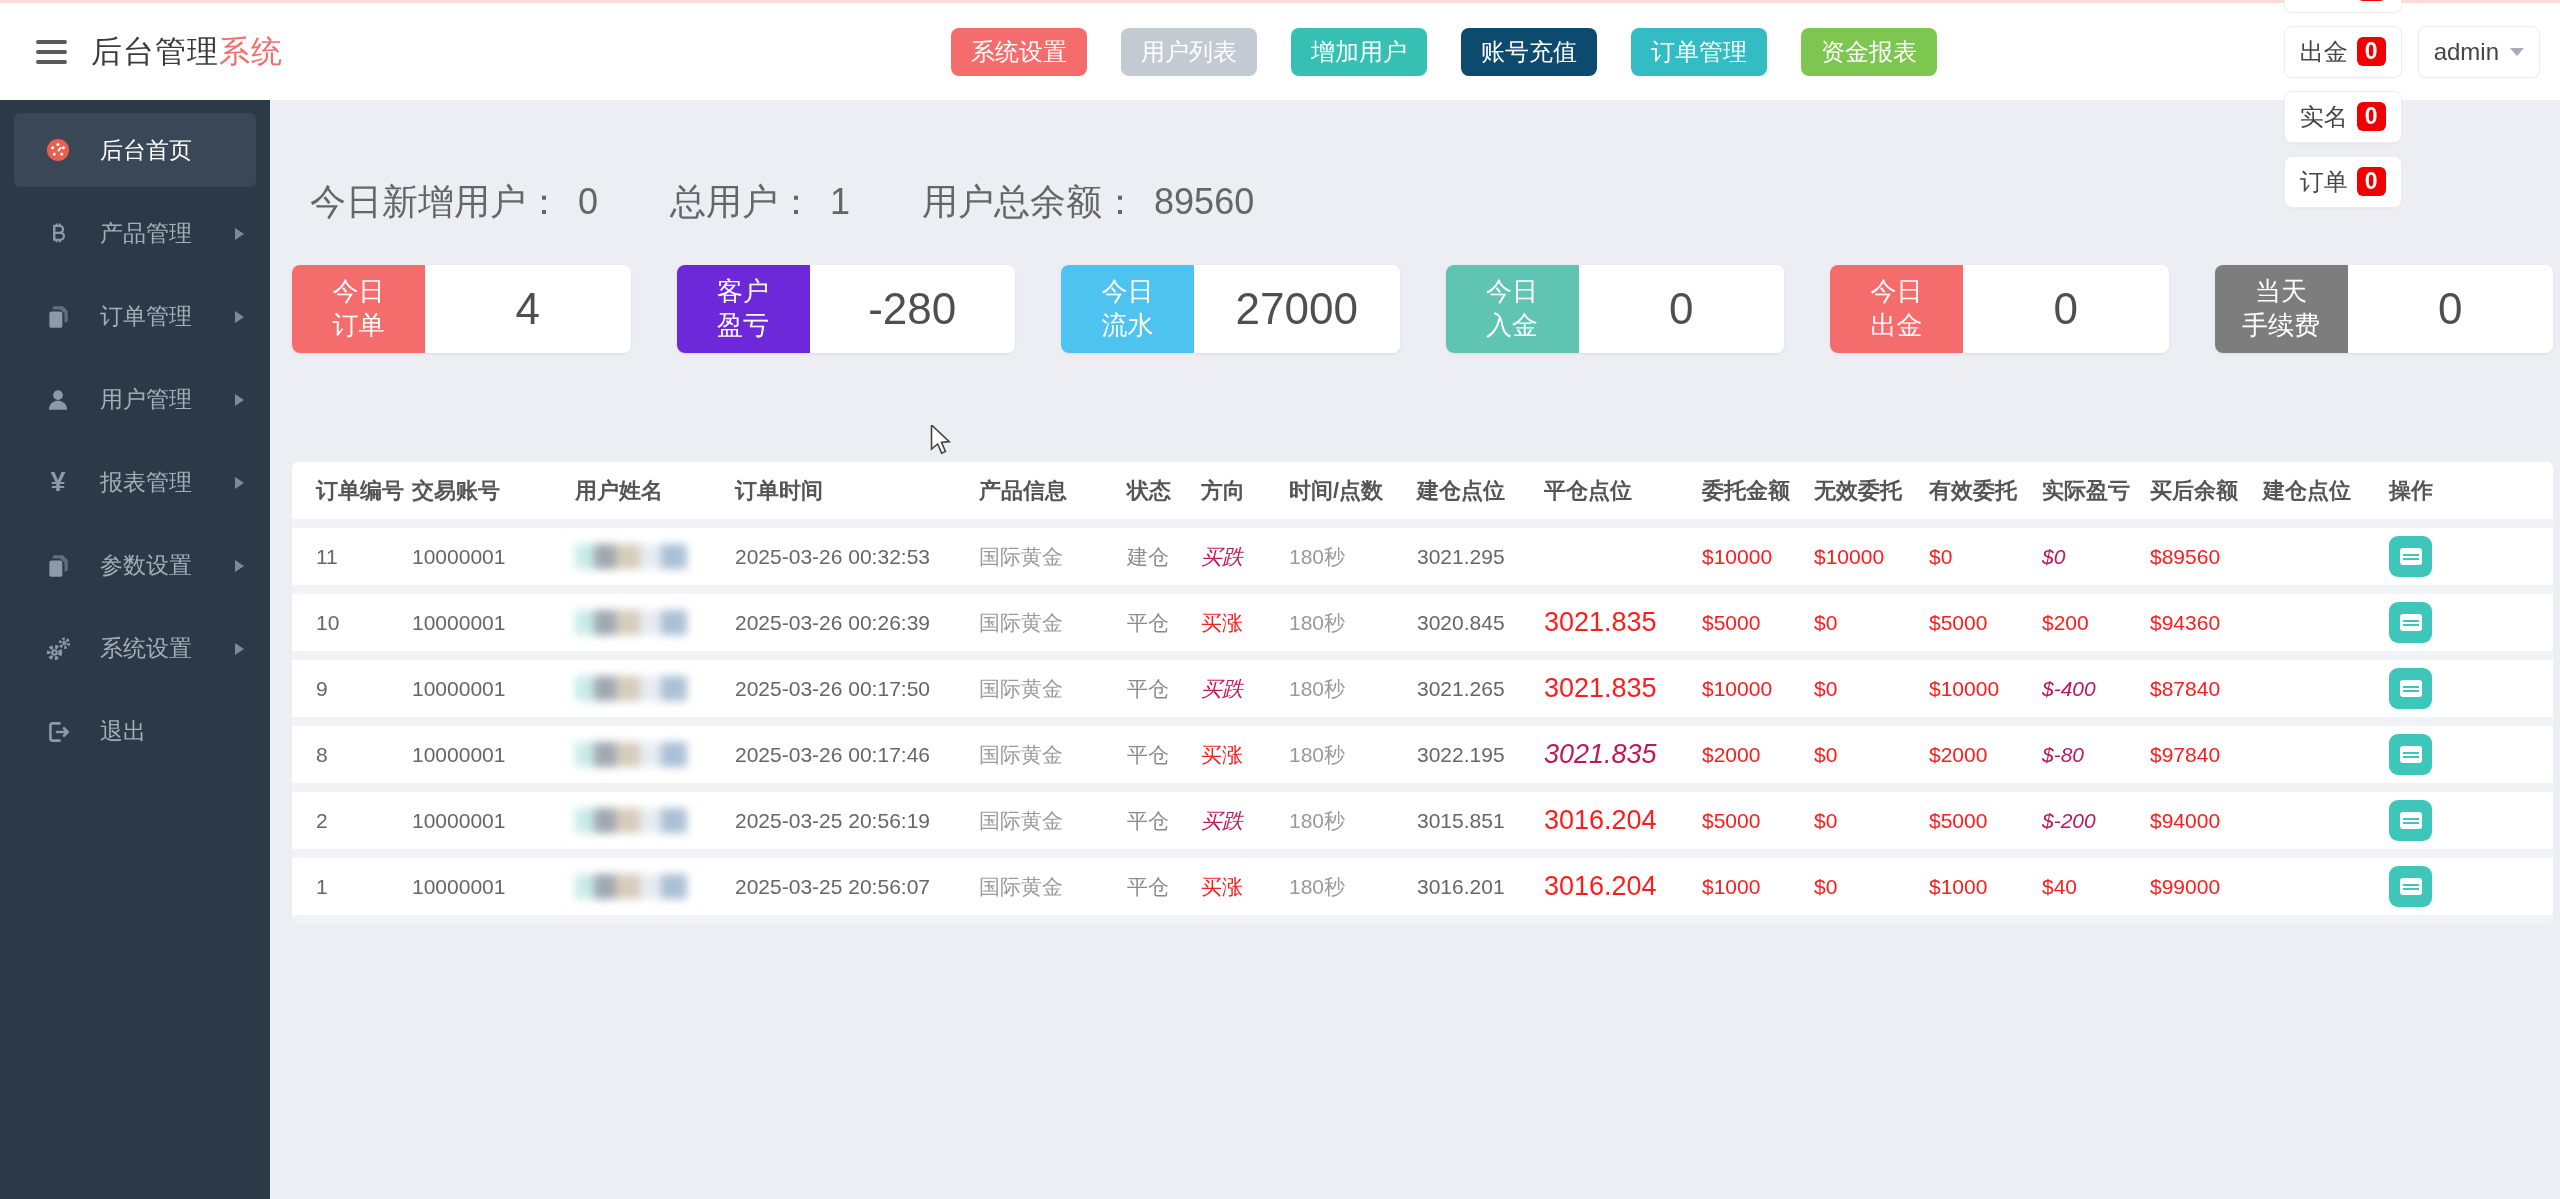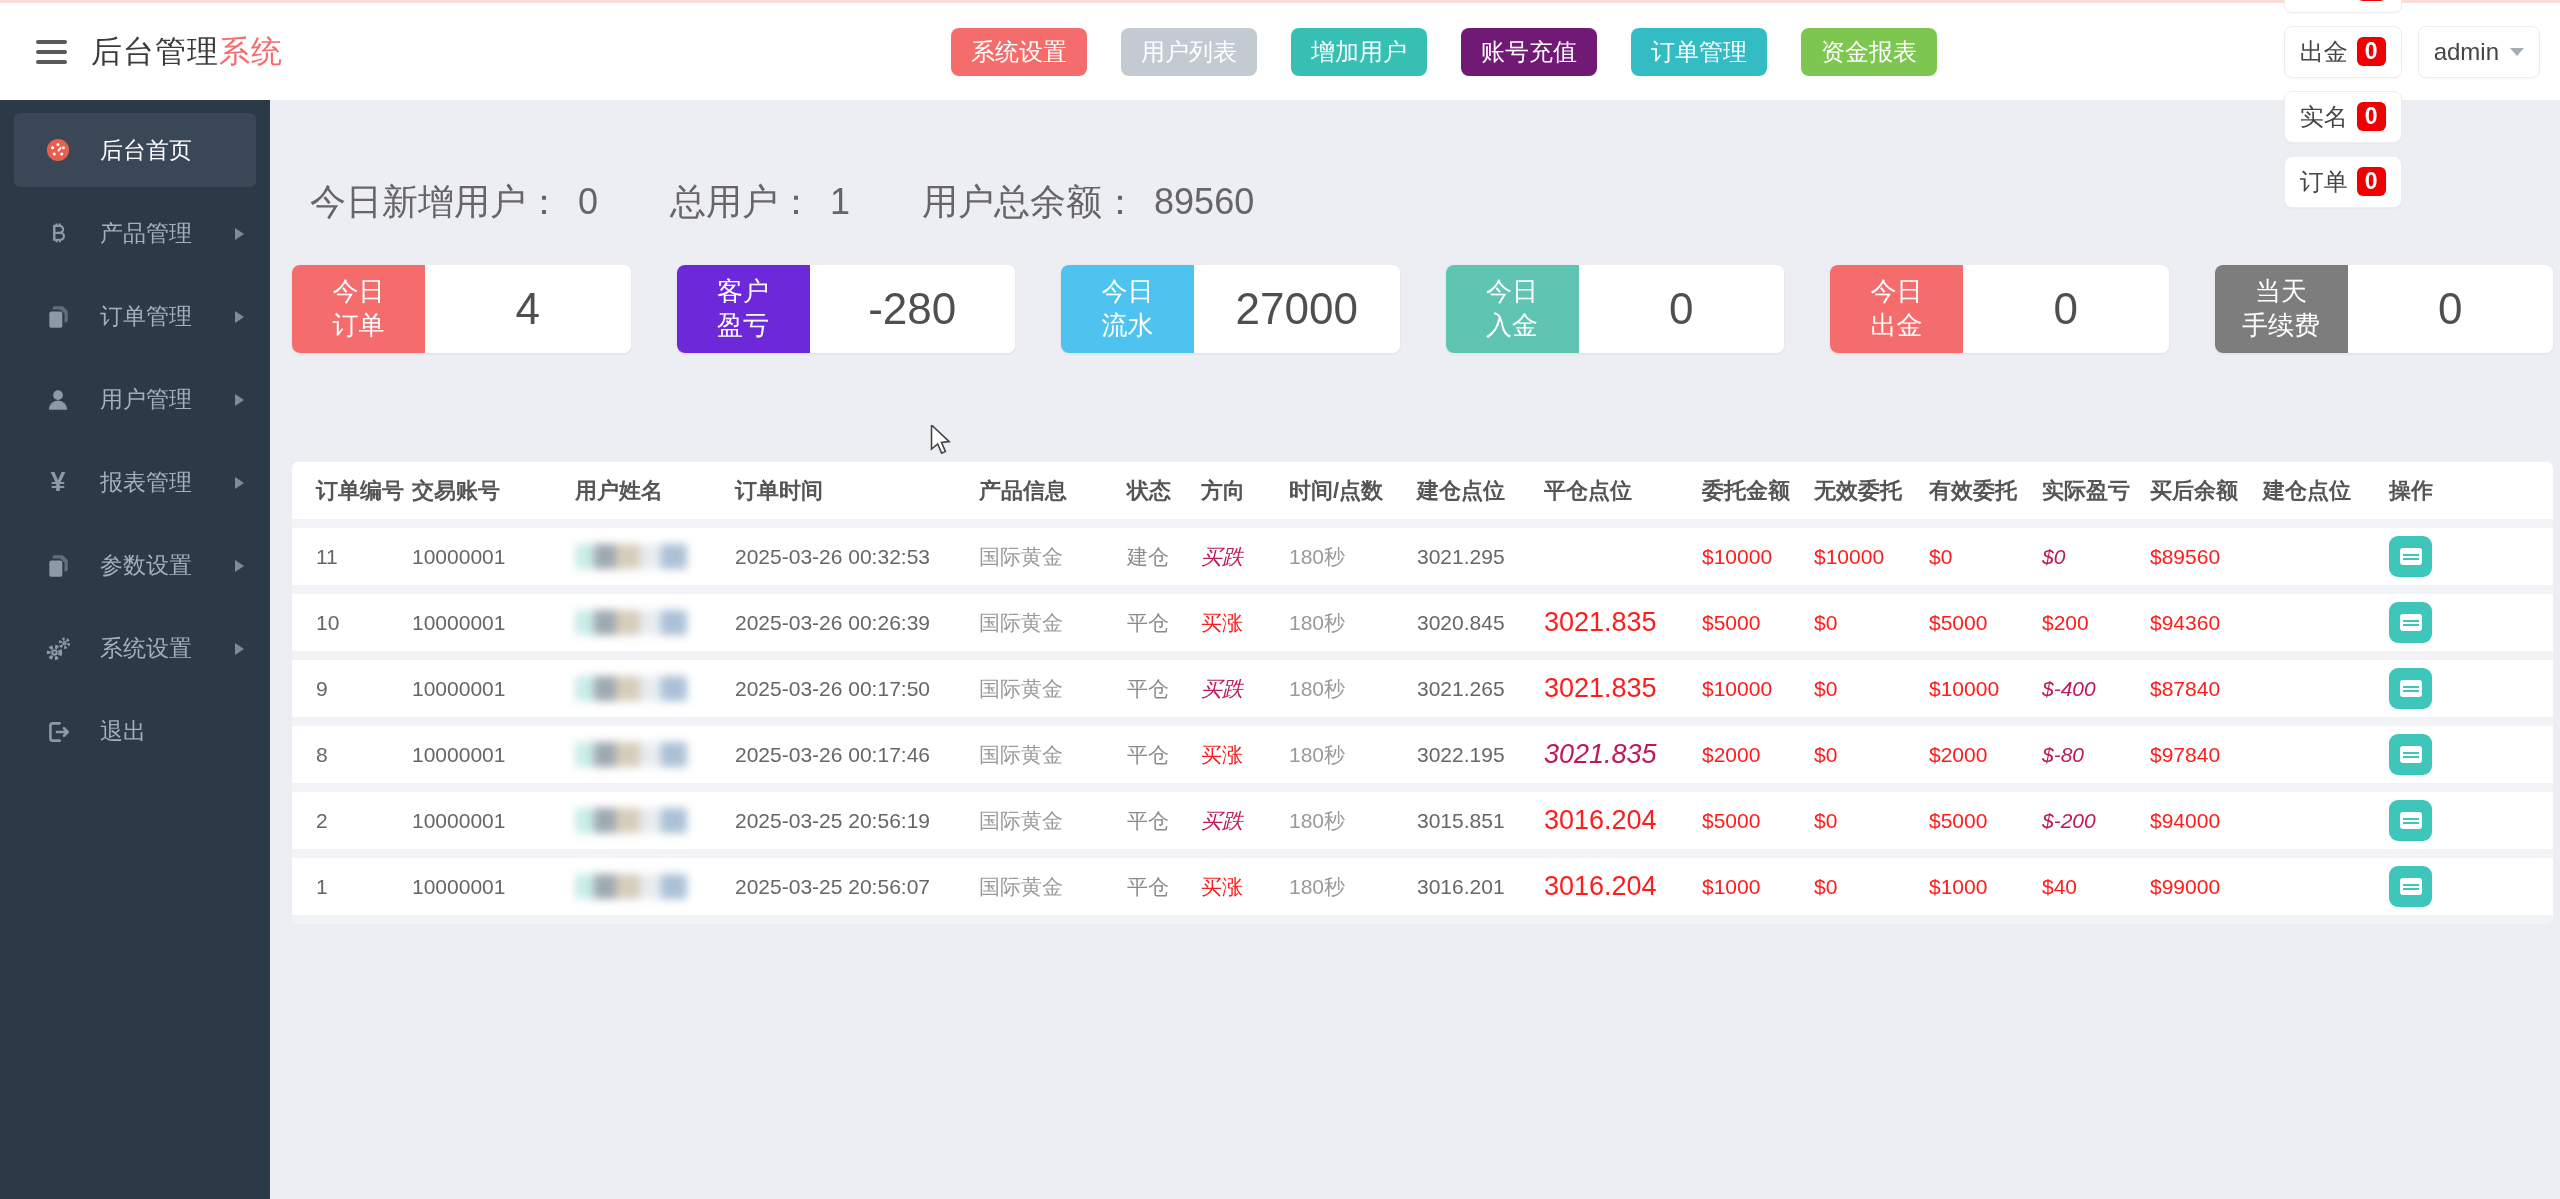--- a/index.html
+++ b/index.html
@@ -87,21 +87,21 @@
       <span></span>
       <span></span>
     </div>
   <div class="brand">
     <span>后台管理</span><span class="red">系统</span>
   </div>
   <div class="quick" id="quick-buttons">
       <button class="qbtn" style="background: rgb(245, 108, 108);"><span>系统设置</span></button>
       <button class="qbtn" style="background: rgb(196, 202, 209);"><span>用户列表</span></button>
       <button class="qbtn" style="background: rgb(54, 192, 180);"><span>增加用户</span></button>
-      <button class="qbtn" style="background: #701a75;"><span>账号充值</span></button>
+      <button class="qbtn" style="background: #0c4a6e;"><span>账号充值</span></button>
       <button class="qbtn" style="background: rgb(52, 188, 196);"><span>订单管理</span></button>
       <button class="qbtn" style="background: rgb(125, 199, 81);"><span>资金报表</span></button>
     </div>
   <div class="chips" id="status-chips">
       <div class="chip">
     <span>在线</span>
     <span class="badge" style="background: rgb(240, 0, 0);">0</span>
   </div>
       <div class="chip">
     <span>入金</span>

